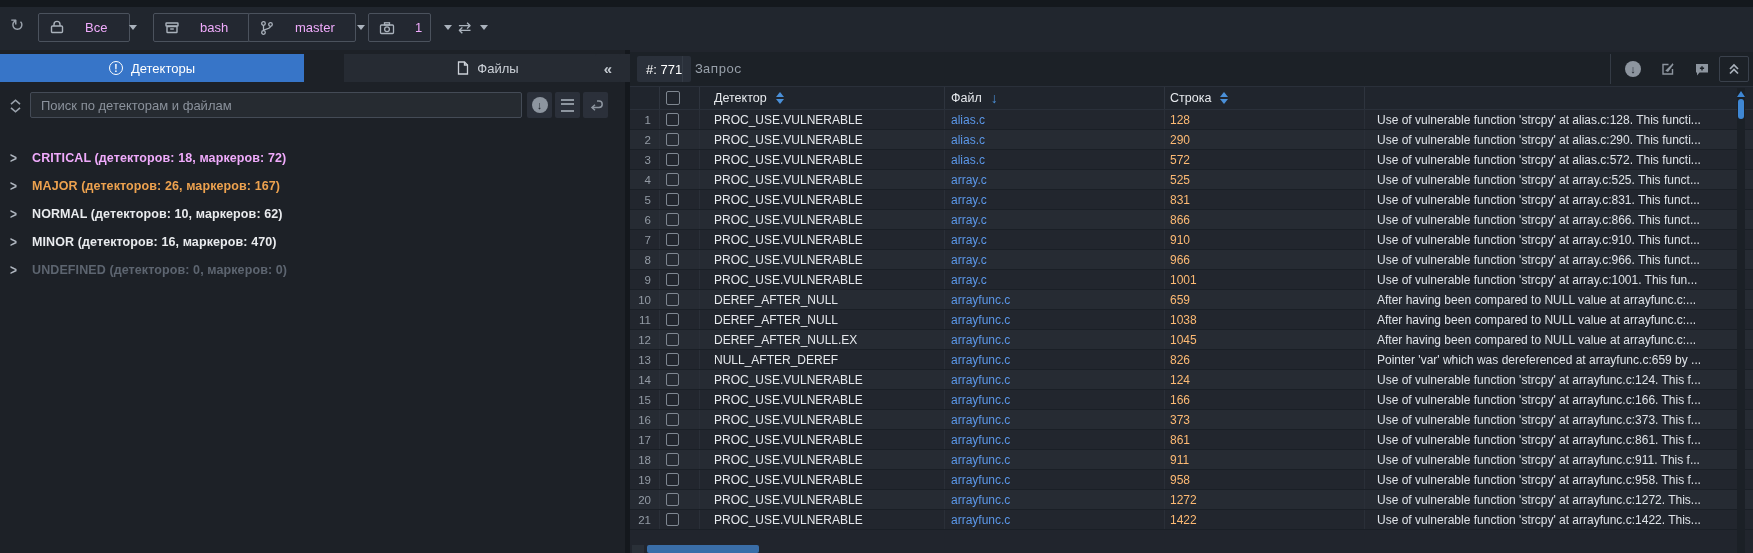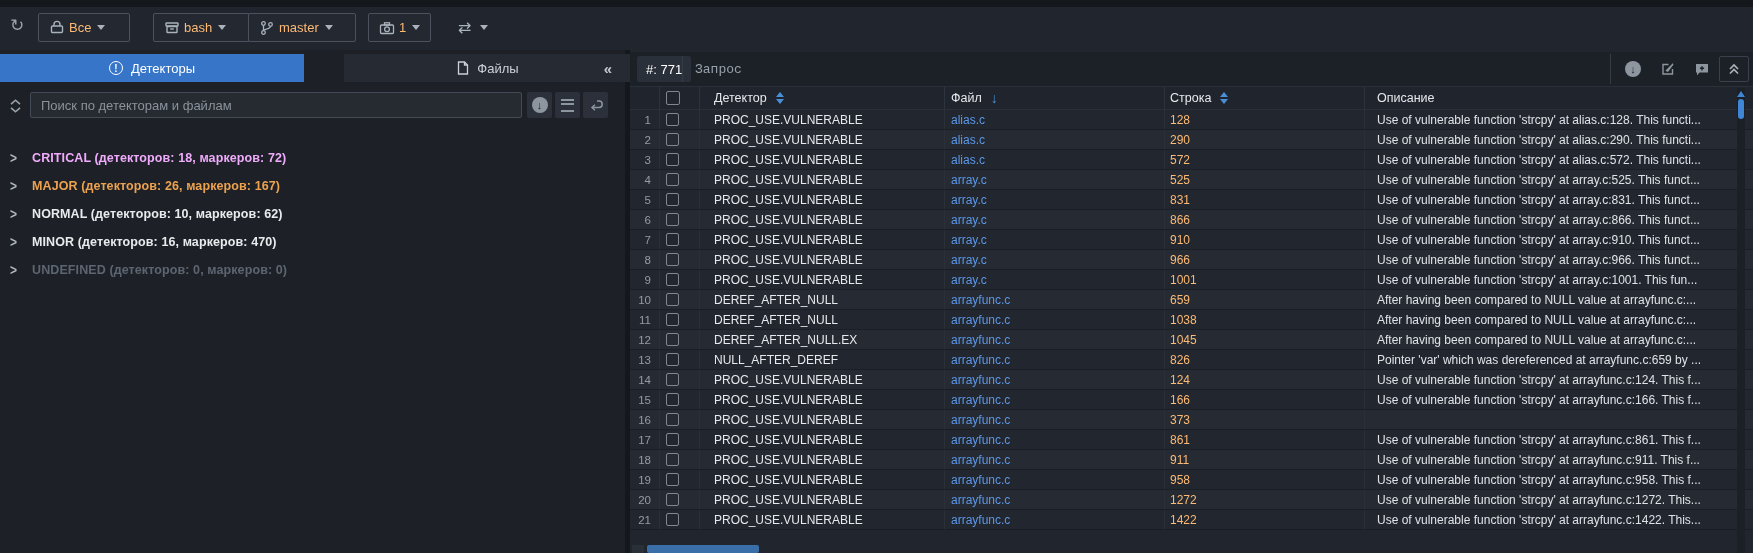--- a/index.html
+++ b/index.html
@@ -8,21 +8,21 @@
     background:#14181d;
     font-family:"Liberation Sans", sans-serif;
     -webkit-font-smoothing:antialiased;
   }
   
   .toolbar{position:absolute;left:0;top:0;width:1753px;height:50px;background:#21262e;}
   .toolbar .topstrip{position:absolute;left:0;top:0;width:100%;height:7px;background:#14181d;}
   .tb-btn{
     position:absolute;top:13px;height:29px;box-sizing:border-box;
     border:1px solid #4b525d;border-radius:2px;background:#232831;
-    color:#fdba74;font-size:13px;display:flex;align-items:center;gap:4px;padding:0 10px;
+    color:#f0abfc;font-size:13px;display:flex;align-items:center;gap:20px;padding:0 10px;
   }
   .caret{width:0;height:0;border-left:4px solid transparent;border-right:4px solid transparent;border-top:5px solid #aab2bc;margin-left:2px;}
   .tb-icon{display:inline-flex;align-items:center;justify-content:center;}
   .refresh{position:absolute;left:10px;top:17px;color:#9aa2ac;font-size:17px;line-height:17px;cursor:pointer;}
   .swapctl{position:absolute;left:458px;top:13px;height:29px;display:flex;align-items:center;gap:7px;color:#aab2bc;font-size:16px;}
   
   .leftpanel{position:absolute;left:0;top:50px;width:625px;height:503px;background:#1d2127;}
   .tab{position:absolute;top:4px;height:28px;display:flex;align-items:center;justify-content:center;gap:8px;font-size:13px;cursor:pointer;box-sizing:border-box;}
   .tab.active{left:0;width:304px;background:#3775c8;color:#ffffff;}
   .tab.inactive{left:304px;width:288px;background:#262b33;color:#ccd1d8;margin-left:40px;}
@@ -264,23 +264,20 @@
       <span>Файл</span>
       <span class="sort-desc">↓</span>
     </div>
     <div class="col-line hpad-line">
       <span>Строка</span>
       <span class="sort-both">
           <span class="tri-up"></span>
           <span class="tri-down"></span>
         </span>
     </div>
-    <div class="col-desc hpad-desc">
-      <span>Описание</span>
-    </div>
   </div>
 
   <div class="tbody" id="tbody">
       <div class="trow odd">
         <div class="col-gutter">1</div>
         <div class="col-cb">
           <span class="checkbox"></span>
         </div>
         <div class="col-det cell-det">PROC_USE.VULNERABLE</div>
         <div class="col-file cell-file">
@@ -460,20 +457,21 @@
       <div class="trow even">
         <div class="col-gutter">16</div>
         <div class="col-cb">
           <span class="checkbox"></span>
         </div>
         <div class="col-det cell-det">PROC_USE.VULNERABLE</div>
         <div class="col-file cell-file">
           <a>arrayfunc.c</a>
         </div>
         <div class="col-line cell-line">373</div>
+        <div class="col-desc cell-desc">Use of vulnerable function 'strcpy' at arrayfunc.c:373. This f...</div>
       </div>
       <div class="trow odd">
         <div class="col-gutter">17</div>
         <div class="col-cb">
           <span class="checkbox"></span>
         </div>
         <div class="col-det cell-det">PROC_USE.VULNERABLE</div>
         <div class="col-file cell-file">
           <a>arrayfunc.c</a>
         </div>

